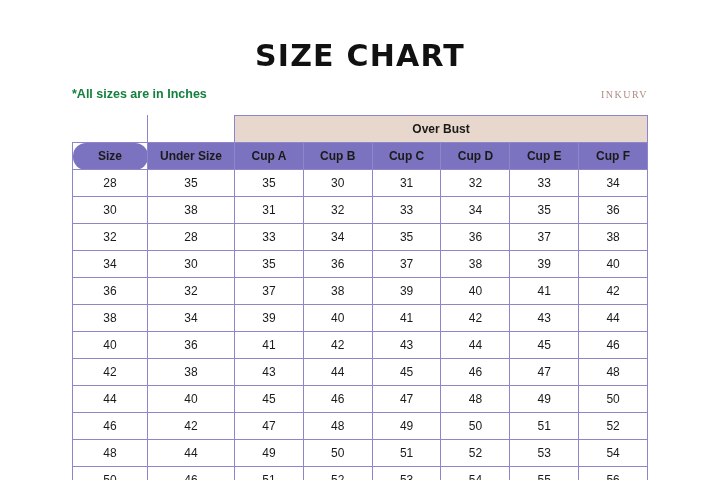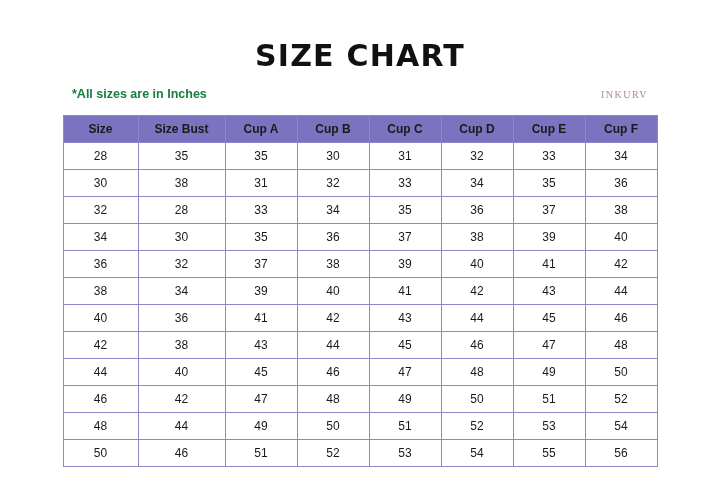--- a/index.html
+++ b/index.html
@@ -86,41 +86,46 @@
   .col-head {
     background: #7b73bf;
     color: #ffffff;
     font-weight: bold;
     font-size: 12px;
     height: 26px;
   }
   tbody td {
     background: #ffffff;
   }
-  .cell-size { width: 74px; }
+  .cell-size { width: 74px; border-radius: 13px; }
   .cell-under { width: 86px; }
   .cell-cup { width: 71px; }
 </style>
 </head>
 <body>
 
 <div class="page">
 
   <h1 class="title">SIZE CHART</h1>
 
   <div class="subrow">
     <div class="note">*All sizes are in Inches</div>
     <div class="brand">INKURV</div>
   </div>
 
   <table class="size-chart">
     <thead>
       <tr>
+        <td class="group-blank first cell-size"></td>
+        <td class="group-blank cell-under"></td>
+        <td class="group-head" colspan="6">Over Bust</td>
+      </tr>
+      <tr>
         <th class="col-head cell-size">Size</th>
-        <th class="col-head cell-under">Size Bust</th>
+        <th class="col-head cell-under">Under Size</th>
         <th class="col-head cell-cup">Cup A</th>
         <th class="col-head cell-cup">Cup B</th>
         <th class="col-head cell-cup">Cup C</th>
         <th class="col-head cell-cup">Cup D</th>
         <th class="col-head cell-cup">Cup E</th>
         <th class="col-head cell-cup">Cup F</th>
       </tr>
     </thead>
     <tbody>
       <tr>

